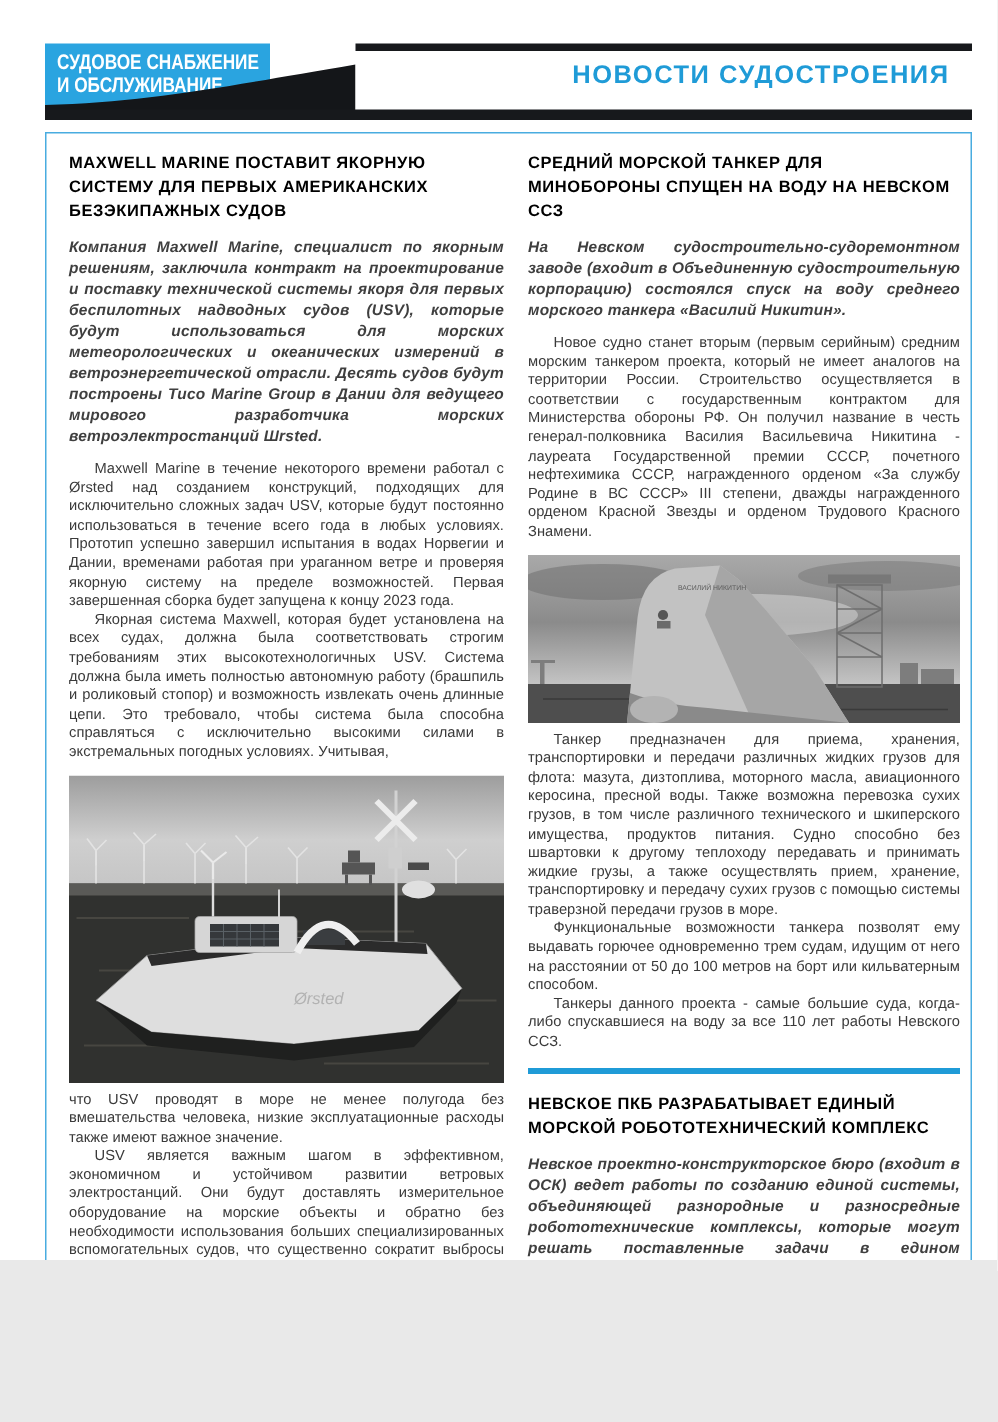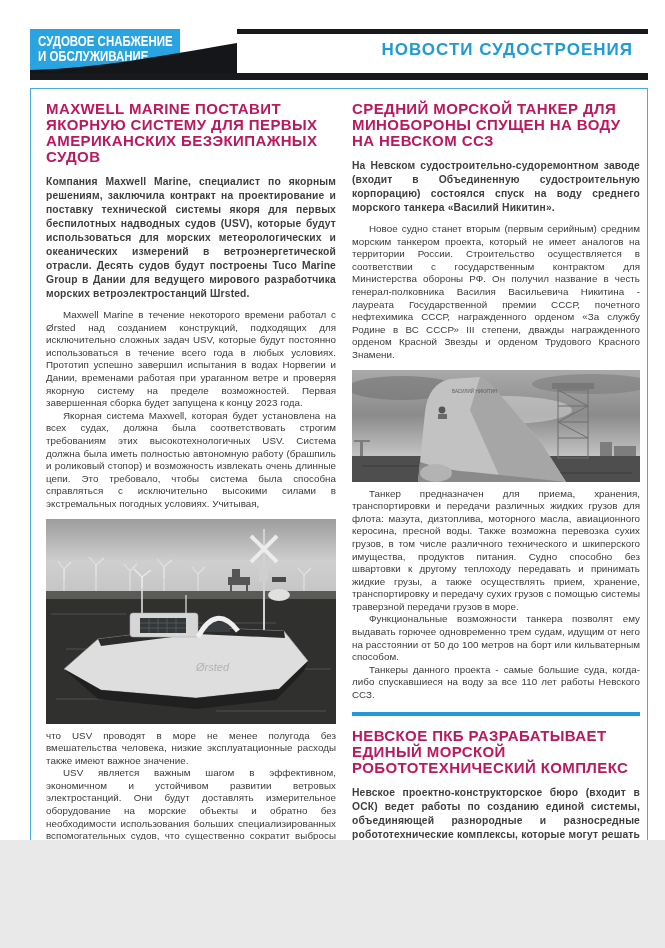--- a/index.html
+++ b/index.html
@@ -15,23 +15,23 @@
   .rule-top-right{position:absolute;left:237px;top:29px;width:411px;height:5px;background:#17191c;}
   .section-title{position:absolute;right:32px;top:40px;color:#1f9bd7;font-weight:bold;
     font-size:17px;letter-spacing:1px;white-space:nowrap;}
   .rule-header{position:absolute;left:30px;top:73px;width:618px;height:7px;background:#17191c;}
   
   .frame{position:absolute;left:30px;top:88px;width:616px;height:832px;
     border:1.5px solid #49ace0;border-bottom:none;overflow:hidden;}
   .col{position:absolute;top:12px;}
   .col-left{left:15px;width:290px;}
   .col-right{left:321px;width:288px;}
-  .article-title{font-size:15px;line-height:16px;font-weight:bold;color:#be185d;
+  .article-title{font-size:11px;line-height:16px;font-weight:bold;color:#000000;
     letter-spacing:.4px;text-align:left;}
-  .lead{margin-top:10px;font-size:10.3px;line-height:14px;font-weight:bold;
+  .lead{margin-top:10px;font-size:10.3px;line-height:14px;font-weight:bold;font-style:italic;
     color:#3f3f3f;text-align:justify;letter-spacing:.15px;}
   .body{margin-top:8px;}
   .body p{margin:0;font-size:9.8px;line-height:12.6px;color:#3a3a3a;text-align:justify;
     text-indent:17px;letter-spacing:.03px;}
   .body p.noindent{text-indent:0;}
   .photo{display:block;width:100%;margin:8px 0 6px;}
   .divider{height:4px;background:#1f9bd7;margin:10px 0 12px;}
   
   .page-num{position:absolute;left:30px;top:899px;width:34px;height:19px;background:#20303e;
     color:#fff;font-weight:bold;font-size:12px;text-align:center;line-height:19px;z-index:20;}

